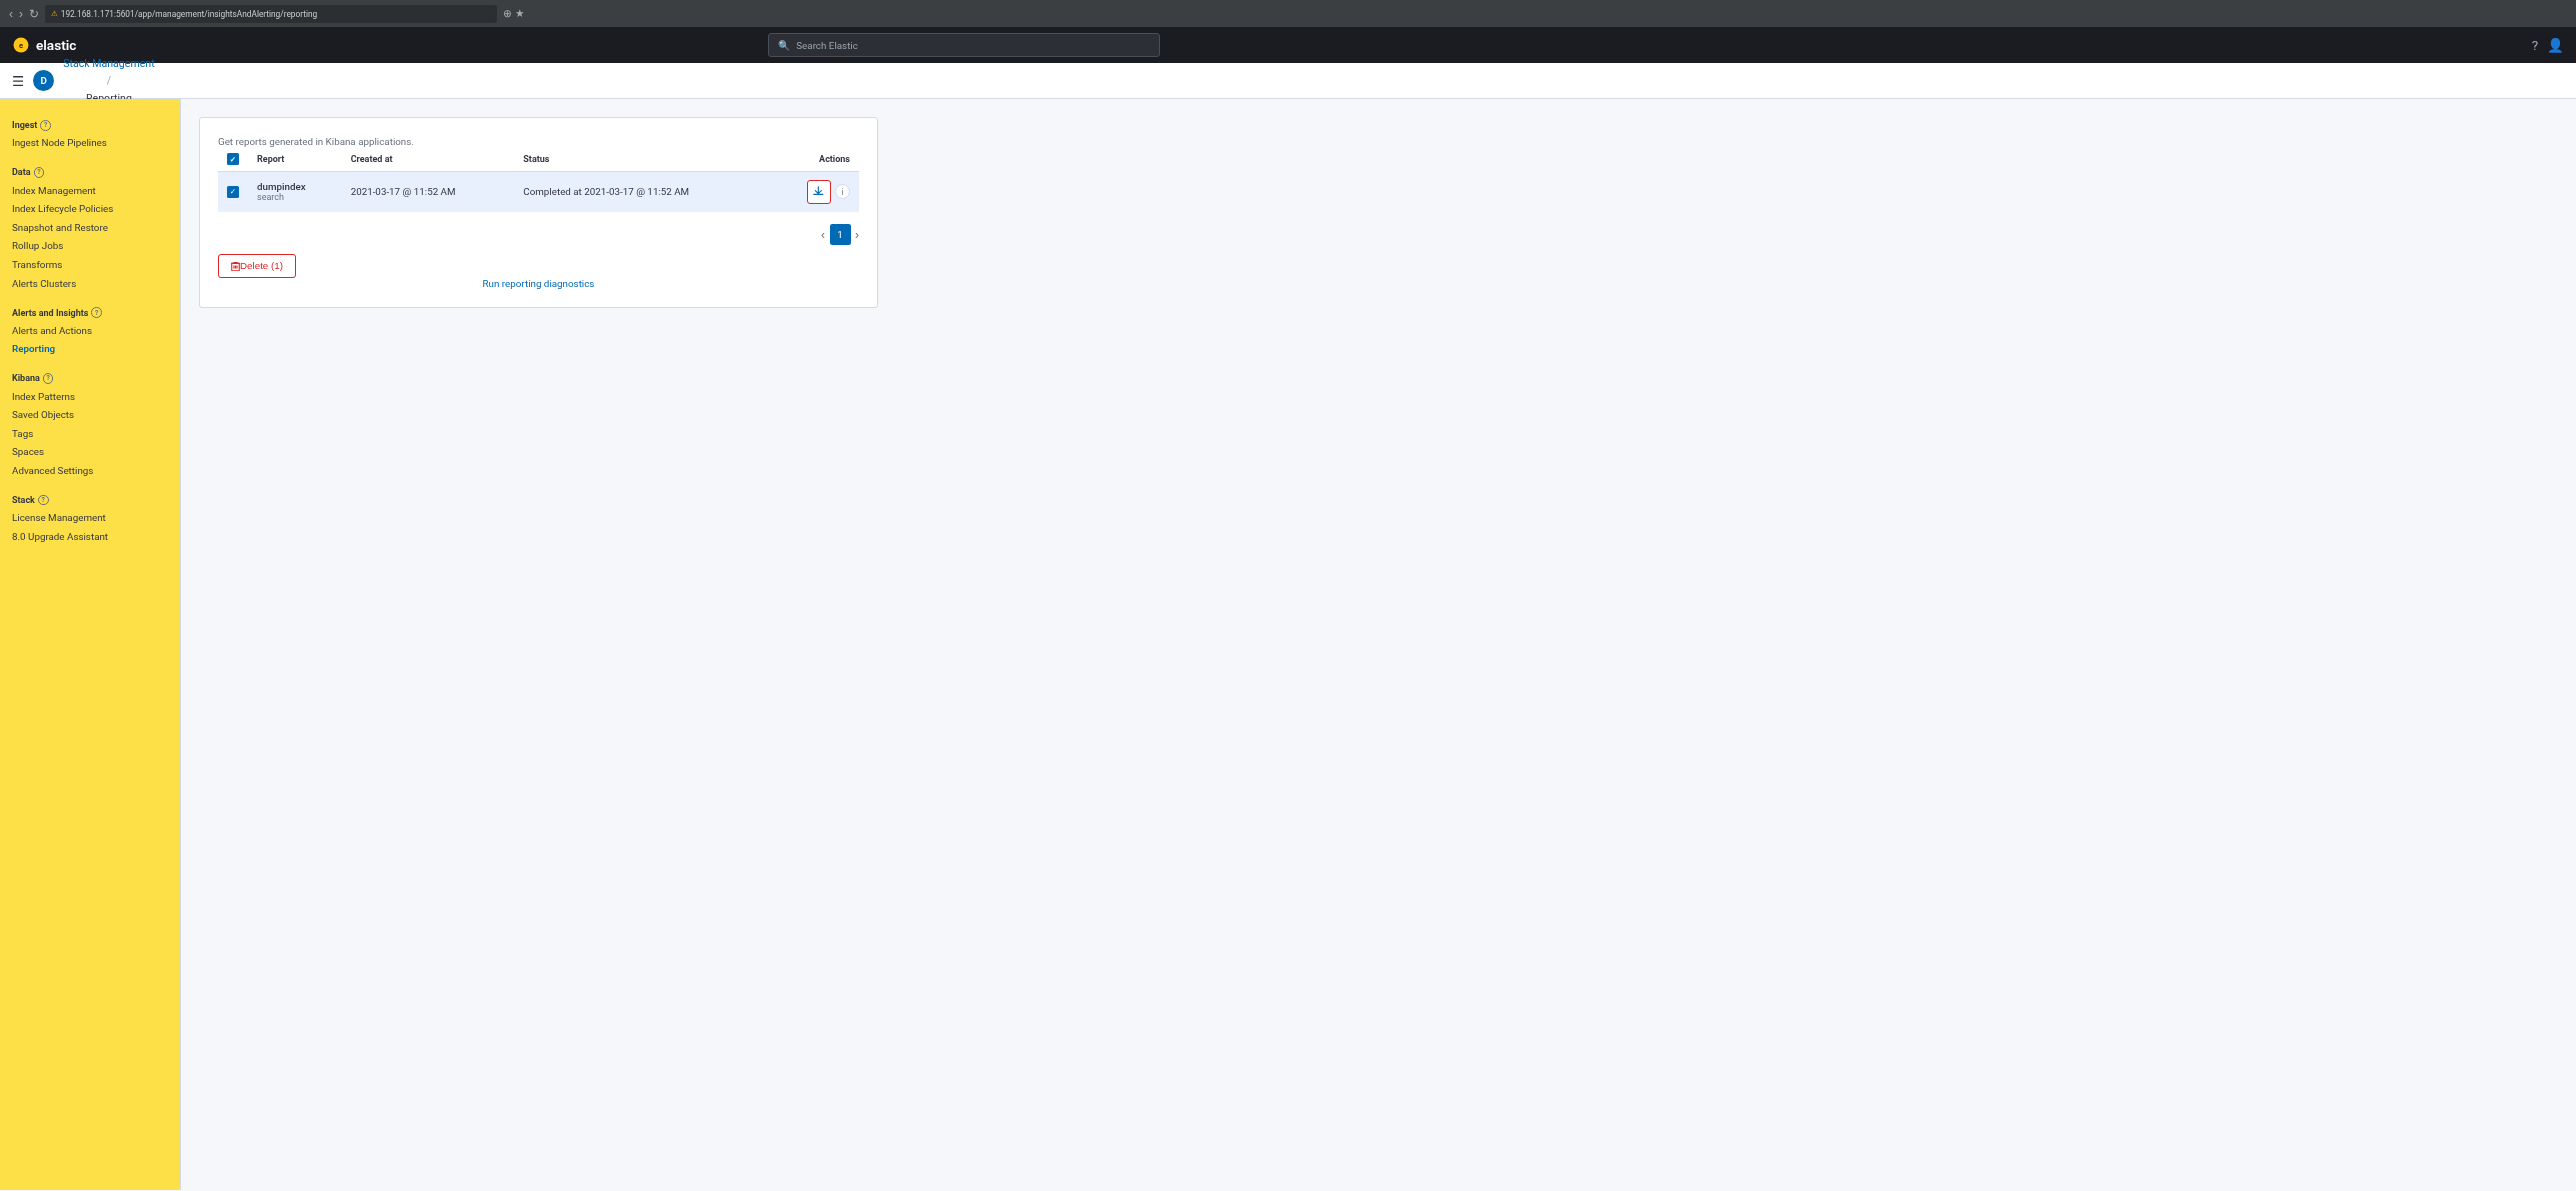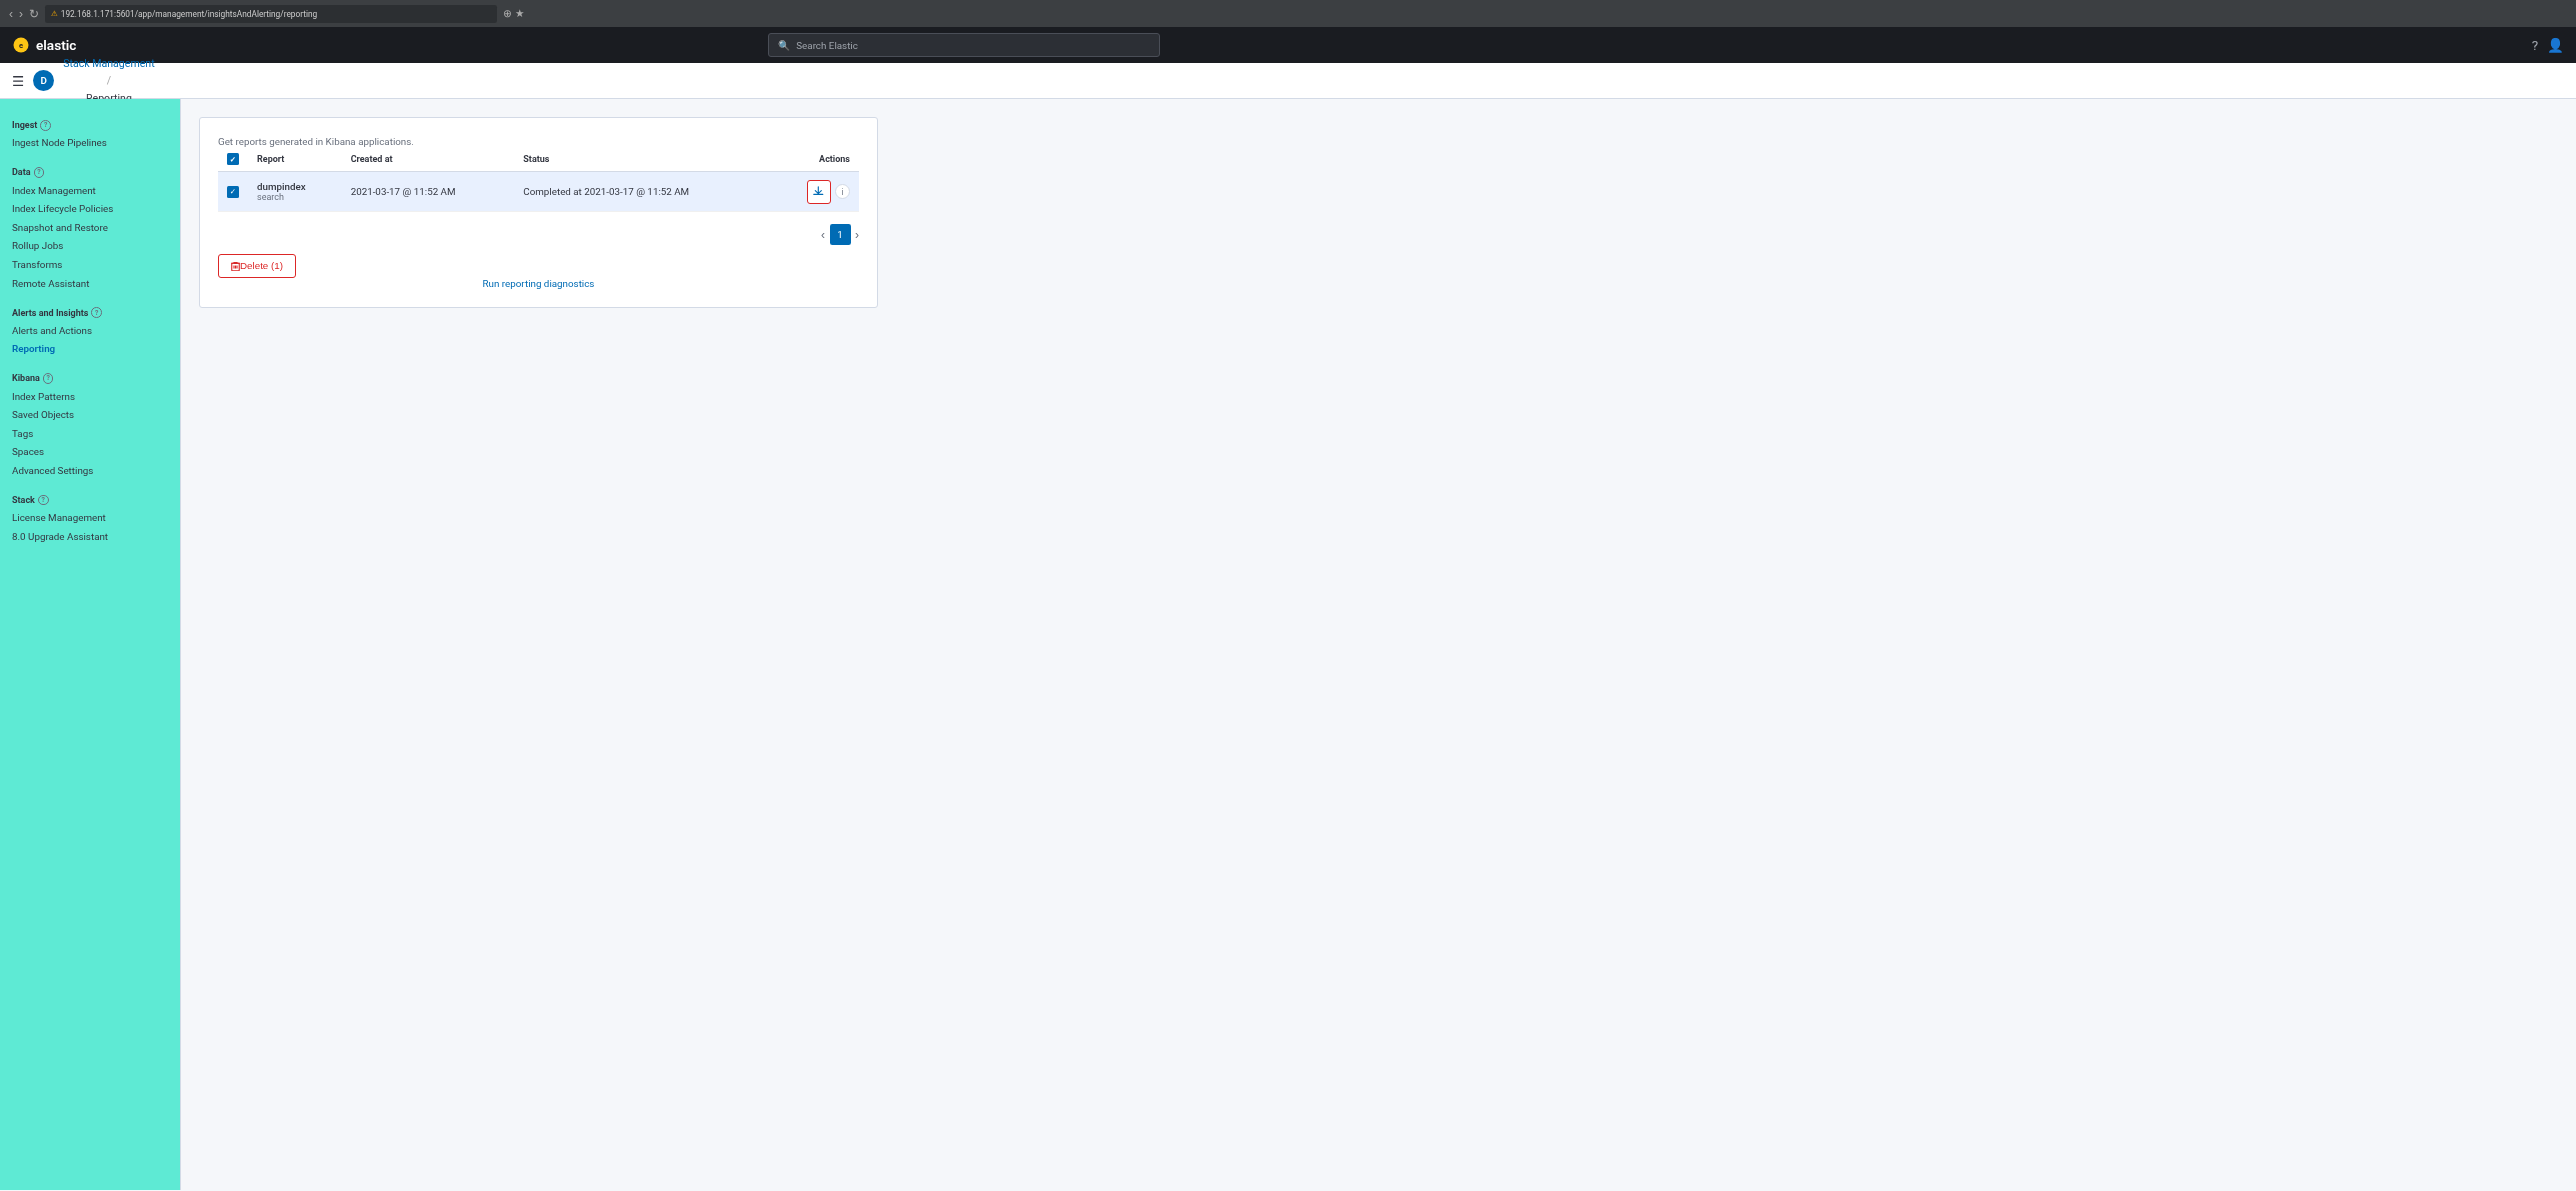--- a/index.html
+++ b/index.html
@@ -89,21 +89,21 @@
 
     
     .main-layout {
       display: flex;
       min-height: calc(100vh - 100px);
     }
 
     
     .sidebar {
       width: 181px;
-      background: #5eead4;
+      background: #fde047;
       border-right: 0.8px solid #d3dae6;
       padding: 15px 0;
       flex-shrink: 0;
     }
     .sidebar-section-title {
       font-size: 9px;
       font-weight: 700;
       color: #343741;
       padding: 6px 12px 3px 12px;
       text-transform: none;
@@ -339,21 +339,21 @@
     <div class="sidebar-section">
       <div class="sidebar-section-title">
         <span>Data</span>
         <span class="help-icon">?</span>
       </div>
       <a class="sidebar-item">Index Management</a>
       <a class="sidebar-item">Index Lifecycle Policies</a>
       <a class="sidebar-item">Snapshot and Restore</a>
       <a class="sidebar-item">Rollup Jobs</a>
       <a class="sidebar-item">Transforms</a>
-      <a class="sidebar-item">Remote Assistant</a>
+      <a class="sidebar-item">Alerts Clusters</a>
     </div>
 
     <div class="sidebar-section">
       <div class="sidebar-section-title">
         <span>Alerts and Insights</span>
         <span class="help-icon">?</span>
       </div>
       <a class="sidebar-item">Alerts and Actions</a>
       <a class="sidebar-item active">Reporting</a>
     </div>

